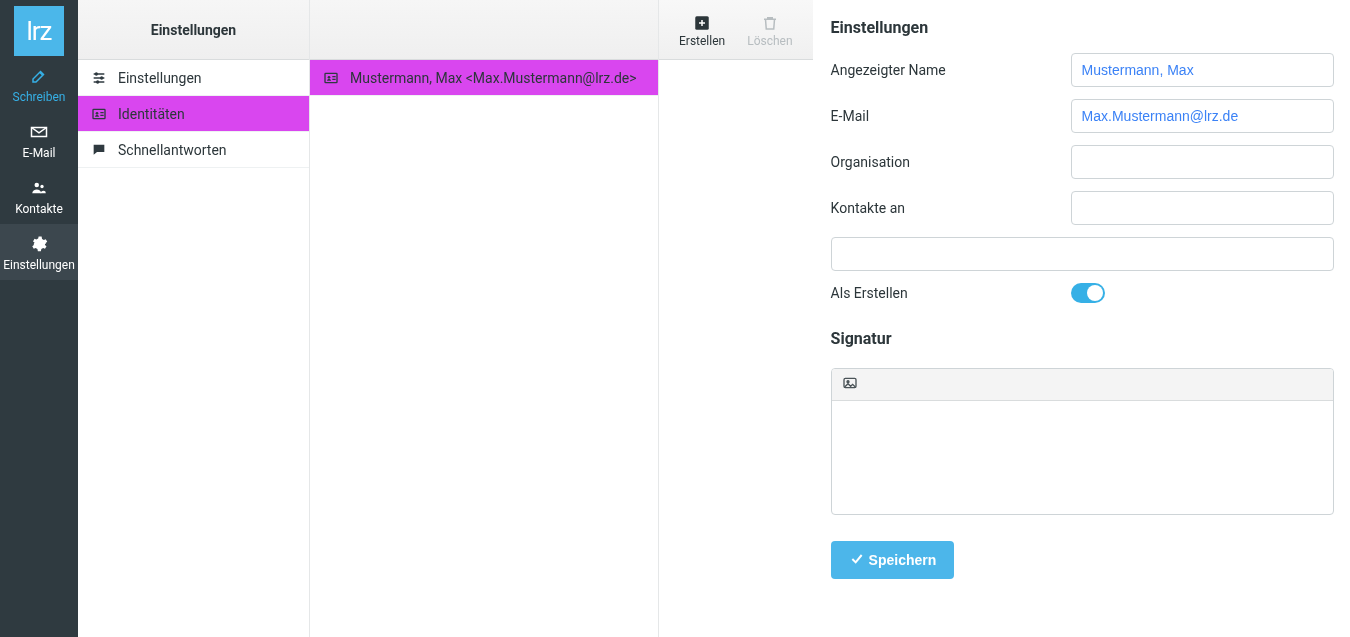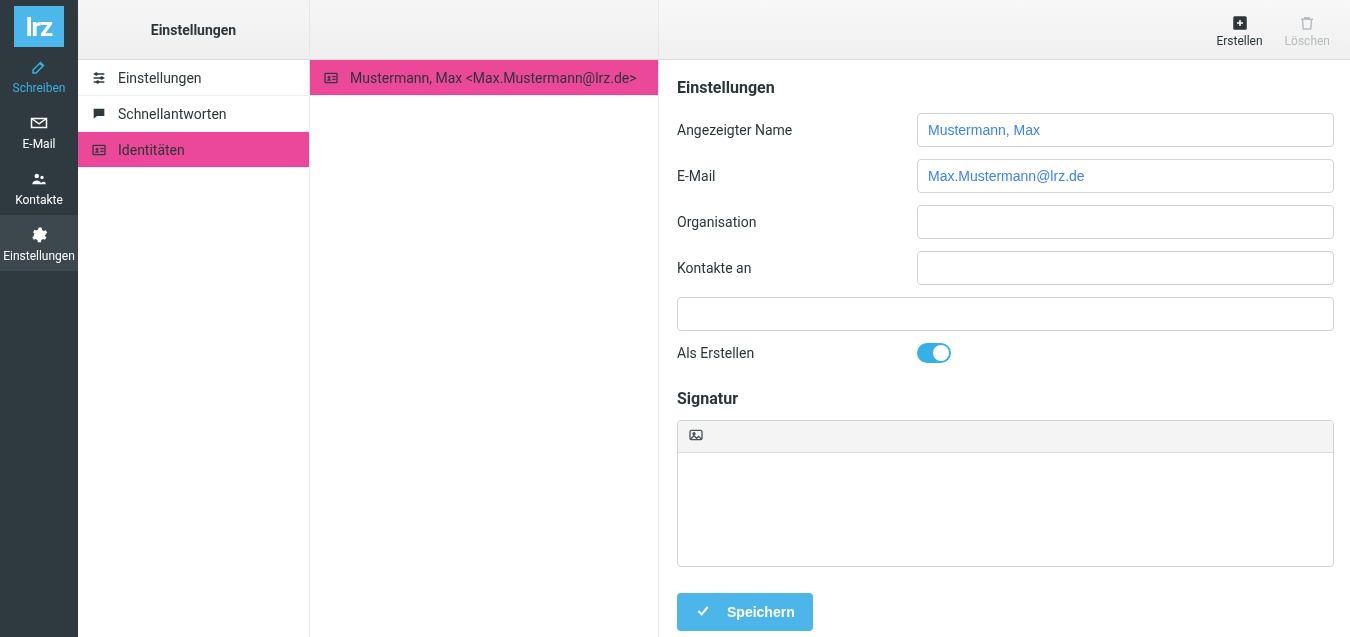--- a/index.html
+++ b/index.html
@@ -9,25 +9,25 @@
     
     .nav-rail {
       width: 78px;
       background: #2f3a40;
       display: flex;
       flex-direction: column;
       flex-shrink: 0;
     }
     .logo {
       width: 50px;
-      height: 41px;
+      height: 50px;
       margin: 6px auto 0;
       background: #4bb7ea;
       color: #fff;
-      font-weight: 700;
+      font-weight: 400;
       font-size: 26px;
       display: flex;
       align-items: center;
       justify-content: center;
       letter-spacing: -1px;
     }
     .nav-item {
       display: flex;
       flex-direction: column;
       align-items: center;
@@ -66,29 +66,29 @@
     .list-item {
       display: flex;
       align-items: center;
       height: 36px;
       padding: 0 12px;
       border-bottom: 1px solid #eef1f2;
       cursor: pointer;
       gap: 10px;
       font-size: 14px;
     }
-    .list-item.selected { background: #ec4899; }
+    .list-item.selected { background: #d946ef; }
     .list-item .li-ico { width: 18px; display: flex; align-items: center; justify-content: center; color: #2f3a40; }
     .list-item .li-ico svg { width: 16px; height: 16px; }
 
     
     .main {
       flex: 1;
       display: flex;
-      flex-direction: column;
+      flex-direction: row;
       min-width: 0;
     }
     .toolbar-btns {
       height: 60px;
       background: linear-gradient(#f8f8f8,#f0f0f0);
       border-bottom: 1px solid #d9dcdd;
       display: flex;
       align-items: center;
       justify-content: flex-end;
       padding: 0 20px;
@@ -133,21 +133,21 @@
     }
     .switch::after {
       content: "";
       position: absolute;
       right: 2px; top: 2px;
       width: 16px; height: 16px;
       background: #fff;
       border-radius: 50%;
     }
 
-    .sig-heading { font-size: 16px; font-weight: 700; margin: 26px 0 12px; }
+    .sig-heading { font-size: 16px; font-weight: 700; margin: 26px 0 20px; }
     .sig-box {
       border: 1px solid #ced4d7;
       border-radius: 4px;
       overflow: hidden;
     }
     .sig-toolbar {
       background: #f4f4f4;
       border-bottom: 1px solid #d9dcdd;
       padding: 6px 10px;
     }
@@ -159,21 +159,21 @@
       resize: none;
       padding: 8px 10px;
       font-family: inherit;
       font-size: 14px;
     }
 
     .save-btn {
       margin-top: 26px;
       display: inline-flex;
       align-items: center;
-      gap: 16px;
+      gap: 4px;
       background: #4cb6ea;
       color: #fff;
       border: 0;
       border-radius: 4px;
       height: 38px;
       padding: 0 18px;
       font-size: 14px;
       font-weight: 600;
       cursor: pointer;
     }
@@ -237,39 +237,39 @@
             <path d="M4 6h16M4 12h16M4 18h16"></path>
             <circle cx="8" cy="6" r="1.5" fill="currentColor"></circle>
             <circle cx="16" cy="12" r="1.5" fill="currentColor"></circle>
             <circle cx="10" cy="18" r="1.5" fill="currentColor"></circle>
           </svg>
       </span>
       <span>Einstellungen</span>
     </div>
 
 
-    <div class="list-item">
-      <span class="li-ico">
-        <svg viewBox="0 0 24 24" fill="currentColor">
-            <path d="M4 4h16v11H9l-5 4V4z"></path>
-          </svg>
-      </span>
-      <span>Schnellantworten</span>
-    </div>
-
     <div class="list-item selected">
       <span class="li-ico">
         <svg viewBox="0 0 24 24" fill="currentColor">
             <rect x="3" y="5" width="18" height="14" rx="1" fill="none" stroke="currentColor" stroke-width="2"></rect>
             <circle cx="9" cy="11" r="2"></circle>
             <path d="M6 16c0-1.5 1.5-2.5 3-2.5s3 1 3 2.5"></path>
             <path d="M14 10h5M14 14h5" stroke="currentColor" stroke-width="2"></path>
           </svg>
       </span>
       <span>Identitäten</span>
+    </div>
+
+    <div class="list-item">
+      <span class="li-ico">
+        <svg viewBox="0 0 24 24" fill="currentColor">
+            <path d="M4 4h16v11H9l-5 4V4z"></path>
+          </svg>
+      </span>
+      <span>Schnellantworten</span>
     </div>
 
   </div>
 </div>
 
 <div class="col identities-list">
   <div class="col-header"></div>
   <div class="list">
     <div class="list-item selected">
       <span class="li-ico">

